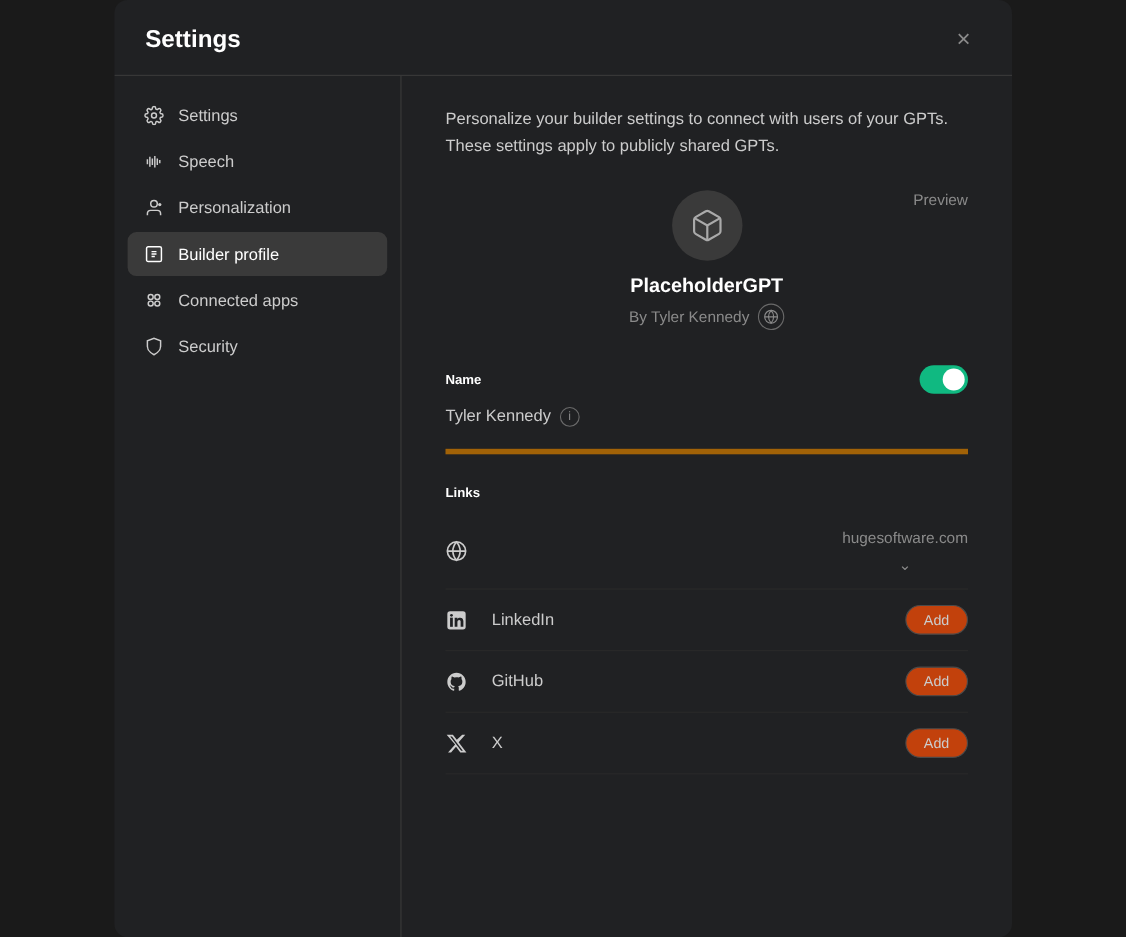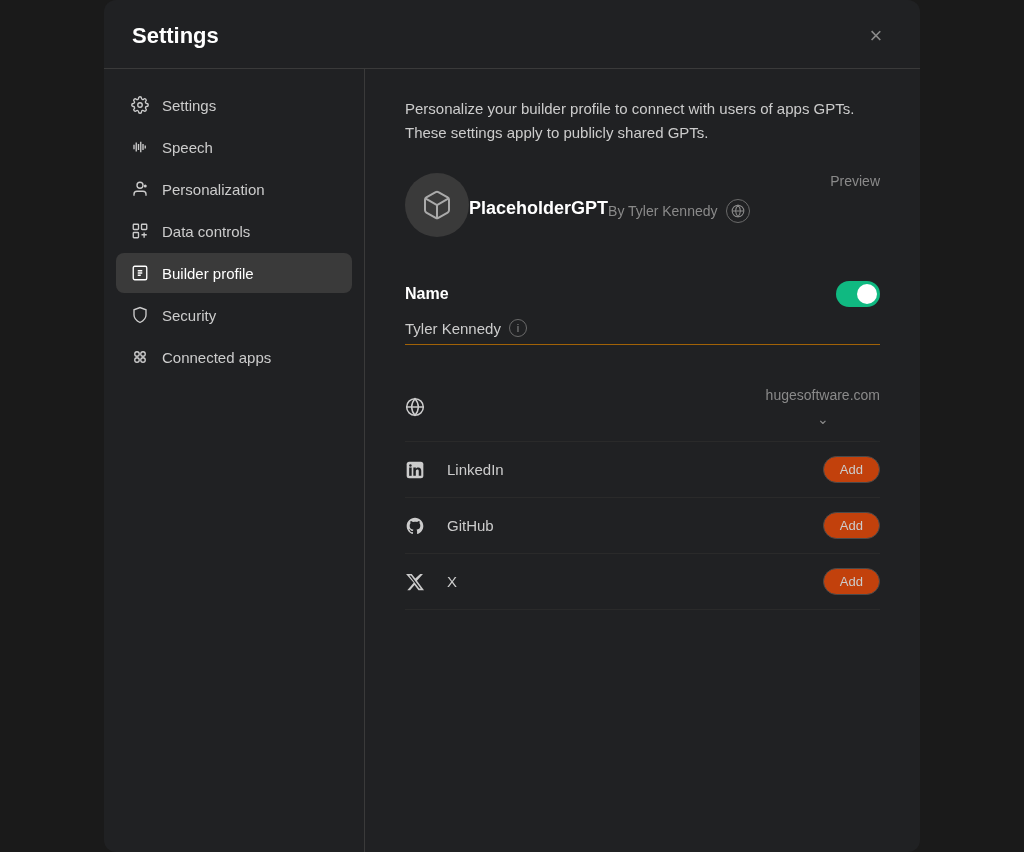--- a/index.html
+++ b/index.html
@@ -93,20 +93,21 @@
       border-left: 1px solid #3a3a3a;
     }
     .description {
       color: #cccccc;
       font-size: 15px;
       line-height: 1.6;
       margin-bottom: 28px;
     }
     .profile-preview {
       display: flex;
+      flex-direction: column;
       align-items: center;
       margin-bottom: 32px;
       position: relative;
     }
     .preview-label {
       position: absolute;
       right: 0;
       top: 0;
       color: #8a8a8a;
       font-size: 14px;
@@ -149,31 +150,30 @@
       margin-bottom: 28px;
     }
     .section-header {
       display: flex;
       align-items: center;
       justify-content: space-between;
       margin-bottom: 12px;
     }
     .section-label {
       color: #ffffff;
-      font-size: 16px;
+      font-size: 12px;
       font-weight: 600;
     }
     .name-row {
       display: flex;
-      align-items: center;
       gap: 8px;
       color: #cccccc;
       font-size: 15px;
-      padding-bottom: 7px;
-      border-bottom: 1px solid #a16207;
+      padding-bottom: 20px;
+      border-bottom: 5px solid #a16207;
     }
     .toggle {
       width: 44px;
       height: 26px;
       background: #10b981;
       border-radius: 13px;
       position: relative;
       cursor: pointer;
     }
     .toggle-knob {
@@ -284,66 +284,55 @@
         <span class="sidebar-icon">
           <svg width="18" height="18" viewBox="0 0 24 24" fill="none" stroke="currentColor" stroke-width="1.8">
             <path d="M20 21v-2a4 4 0 0 0-4-4H8a4 4 0 0 0-4 4v2"></path>
             <circle cx="12" cy="7" r="4"></circle>
             <circle cx="19" cy="8" r="2" fill="currentColor" stroke="none"></circle>
           </svg>
         </span>
         <span>Personalization</span>
       </div>
 
-      <div class="sidebar-item">
-        <span class="sidebar-icon">
-          <svg width="18" height="18" viewBox="0 0 24 24" fill="none" stroke="currentColor" stroke-width="1.8">
-            <rect x="3" y="3" width="7" height="7" rx="1"></rect>
-            <rect x="3" y="14" width="7" height="7" rx="1"></rect>
-            <rect x="14" y="3" width="7" height="7" rx="1"></rect>
-            <path d="M14 17h7M17.5 14v7"></path>
-          </svg>
-        </span>
-        <span>Data controls</span>
-      </div>
 
       <div class="sidebar-item active">
         <span class="sidebar-icon">
           <svg width="18" height="18" viewBox="0 0 24 24" fill="none" stroke="currentColor" stroke-width="1.8">
             <rect x="3" y="3" width="18" height="18" rx="2"></rect>
             <path d="M9 9h6M9 12h6M9 15h4"></path>
           </svg>
         </span>
         <span>Builder profile</span>
-      </div>
-
-      <div class="sidebar-item">
-        <span class="sidebar-icon">
-          <svg width="18" height="18" viewBox="0 0 24 24" fill="none" stroke="currentColor" stroke-width="1.8">
-            <path d="M12 22s8-4 8-10V5l-8-3-8 3v7c0 6 8 10 8 10z"></path>
-          </svg>
-        </span>
-        <span>Security</span>
       </div>
 
       <div class="sidebar-item">
         <span class="sidebar-icon">
           <svg width="18" height="18" viewBox="0 0 24 24" fill="none" stroke="currentColor" stroke-width="1.8">
             <circle cx="8" cy="8" r="3"></circle>
             <circle cx="16" cy="8" r="3"></circle>
             <circle cx="8" cy="16" r="3"></circle>
             <circle cx="16" cy="16" r="3"></circle>
           </svg>
         </span>
         <span>Connected apps</span>
       </div>
+
+      <div class="sidebar-item">
+        <span class="sidebar-icon">
+          <svg width="18" height="18" viewBox="0 0 24 24" fill="none" stroke="currentColor" stroke-width="1.8">
+            <path d="M12 22s8-4 8-10V5l-8-3-8 3v7c0 6 8 10 8 10z"></path>
+          </svg>
+        </span>
+        <span>Security</span>
+      </div>
     </nav>
 
     <div class="content">
-      <p class="description">Personalize your builder profile to connect with users of apps GPTs.
+      <p class="description">Personalize your builder settings to connect with users of your GPTs.
 These settings apply to publicly shared GPTs.</p>
 
       <div class="profile-preview">
         <span class="preview-label">Preview</span>
         <div class="gpt-avatar">
           <svg width="32" height="32" viewBox="0 0 24 24" fill="none" stroke="#aaaaaa" stroke-width="1.5">
             <path d="M21 16V8a2 2 0 0 0-1-1.73l-7-4a2 2 0 0 0-2 0l-7 4A2 2 0 0 0 3 8v8a2 2 0 0 0 1 1.73l7 4a2 2 0 0 0 2 0l7-4A2 2 0 0 0 21 16z"></path>
             <polyline points="3.27 6.96 12 12.01 20.73 6.96"></polyline>
             <line x1="12" y1="22.08" x2="12" y2="12"></line>
           </svg>
@@ -368,20 +357,23 @@
             <div class="toggle-knob"></div>
           </div>
         </div>
         <div class="name-row">
           <span>Tyler Kennedy</span>
           <div class="info-icon">i</div>
         </div>
       </div>
 
       <div class="section links-section">
+        <div class="section-header">
+          <span class="section-label">Links</span>
+        </div>
 
         <div class="link-row">
           <div class="link-left">
             <div class="link-icon">
               <svg width="20" height="20" viewBox="0 0 24 24" fill="none" stroke="#cccccc" stroke-width="1.8">
                 <circle cx="12" cy="12" r="10"></circle>
                 <line x1="2" y1="12" x2="22" y2="12"></line>
                 <path d="M12 2a15.3 15.3 0 0 1 4 10 15.3 15.3 0 0 1-4 10 15.3 15.3 0 0 1-4-10 15.3 15.3 0 0 1 4-10z"></path>
               </svg>
             </div>

